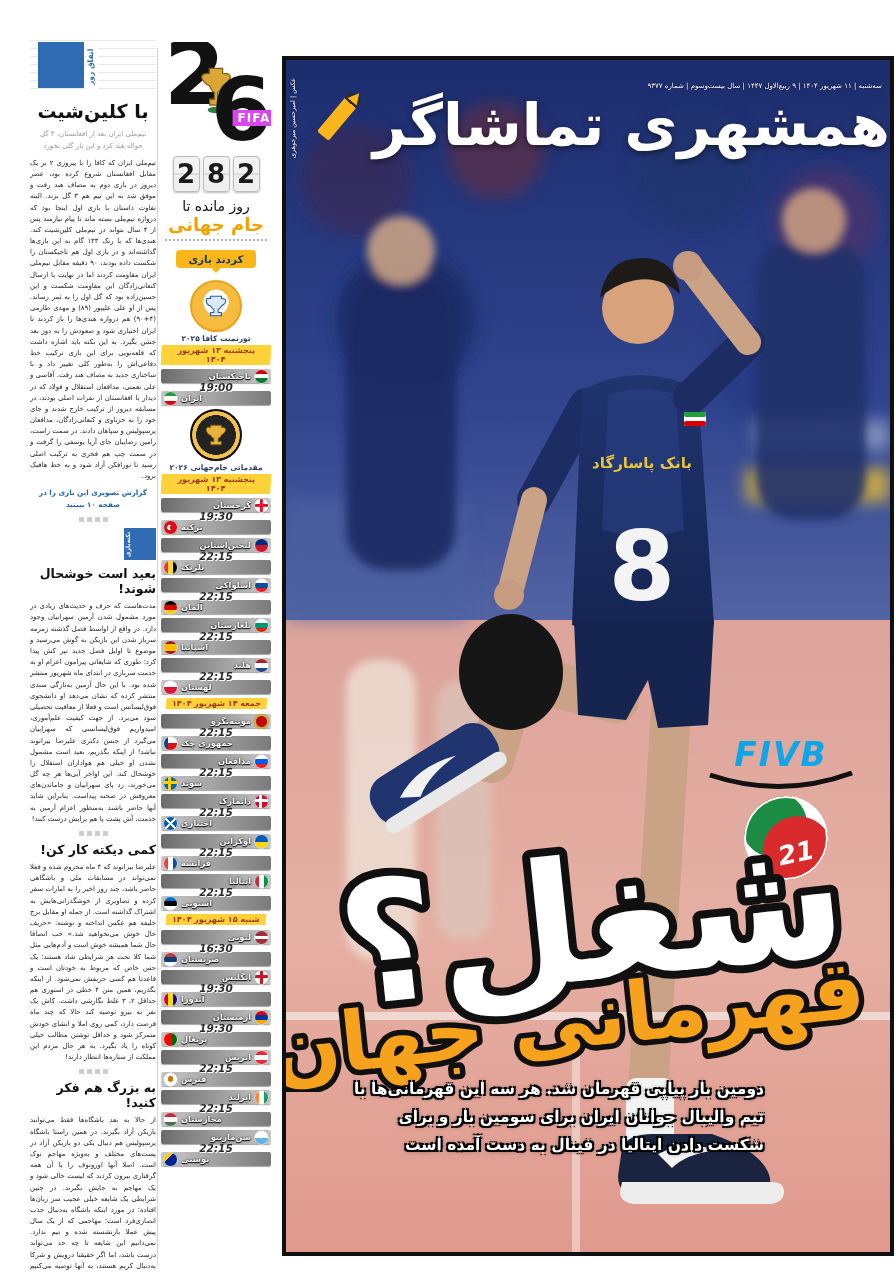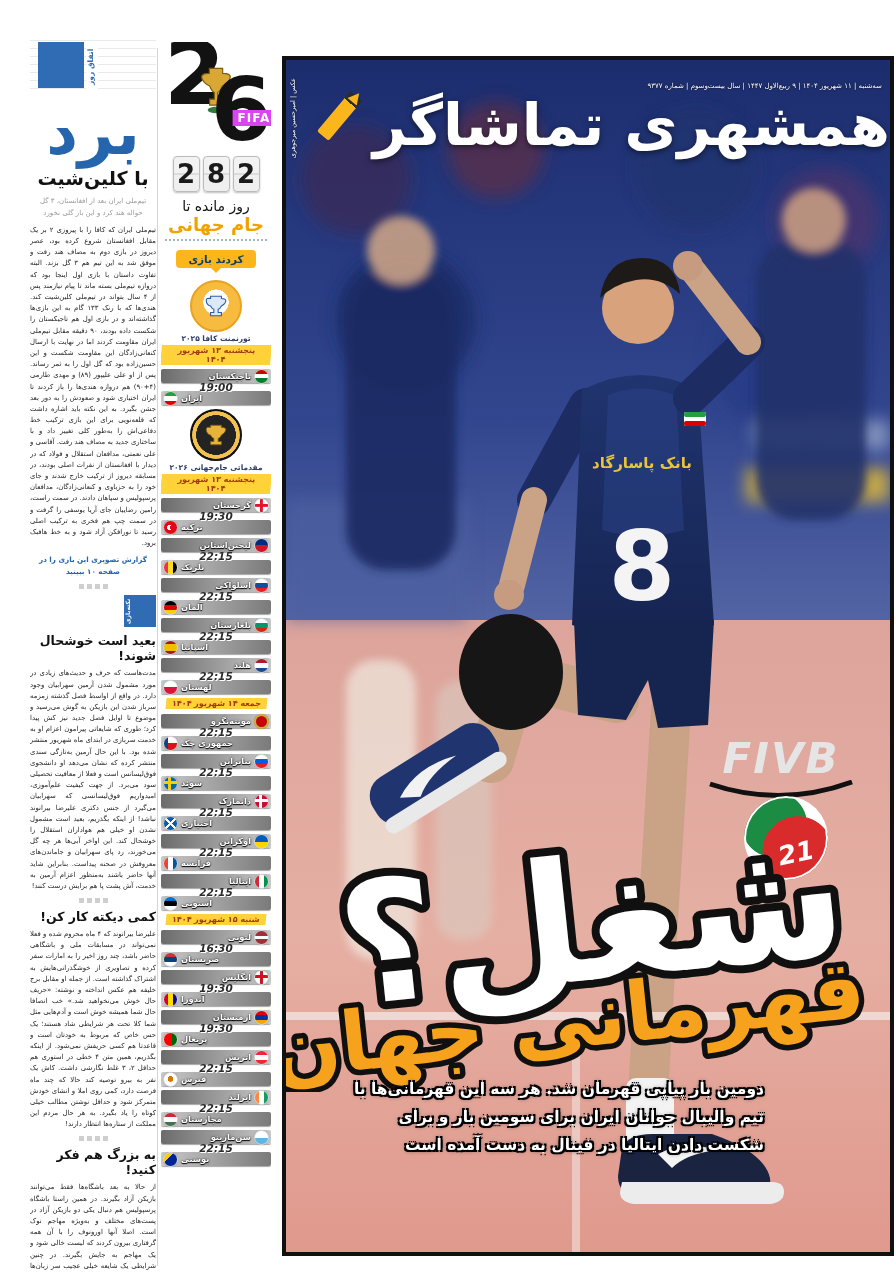--- a/index.html
+++ b/index.html
@@ -118,21 +118,21 @@
   .masthead { position:absolute; top:34px; left:0; right:0; text-align:right; color:#fff;
               font-size:58px; font-weight:900; direction:rtl; line-height:1.1;
               text-shadow:0 2px 6px rgba(0,0,0,.55); letter-spacing:-2px; }
   .pencil { position:absolute; left:46px; top:-4px; width:15px; height:52px; transform:rotate(40deg);
             background:linear-gradient(180deg,#2b2b2b 0 18%,#fbb61b 18%); border-radius:2px; }
   .pencil:after { content:""; position:absolute; left:2px; top:-10px; border:6px solid transparent;
                   border-bottom:11px solid #fbb61b; }
   .credit { position:absolute; left:3px; top:18px; color:#fff; font-size:6.5px; direction:rtl;
             writing-mode:vertical-rl; transform:rotate(180deg); text-shadow:0 0 2px #000; }
   .fivb { position:absolute; left:420px; top:678px; width:150px; text-align:center; }
-  .fivb-word { font-size:42px; font-weight:900; color:#e5e5e5; letter-spacing:2px;
+  .fivb-word { font-size:33px; font-weight:900; color:#0ea5e9; letter-spacing:2px;
                font-style:italic; line-height:1; }
   .logo21 { position:absolute; left:458px; top:736px; width:84px; height:84px; border-radius:50%;
             background:radial-gradient(circle at 64% 66%,#d92b2b 0 45%,transparent 46%),
                        radial-gradient(circle at 36% 34%,#1c8c45 0 42%,transparent 43%),#fff;
             box-shadow:0 0 0 2px #fff inset; }
   .logo21 span { position:absolute; right:14px; bottom:12px; color:#fff; font-size:26px;
                  font-weight:900; font-style:italic; transform:rotate(-12deg); }
   .hl1 { position:absolute; left:6px; top:736px; width:566px; height:250px; }
   .hl2 { position:absolute; left:0px; top:882px; width:580px; height:150px; }
   .caption { position:absolute; left:16px; top:1016px; width:462px; direction:rtl; text-align:right;
@@ -143,21 +143,20 @@
 <body>
 
 <div class="page">
   <div class="vrule"></div>
 
   <div class="left-col">
     <div class="ruled">
       <div class="kicker-box"></div>
       <div class="kicker-v">اتفاق روز</div>
     </div>
-    <div class="h-win">برد</div>
     <div class="h-clean">با کلین‌شیت</div>
     <div class="lede">تیم‌ملی ایران بعد از افغانستان، ۳ گل حواله هند کرد و این بار گلی نخورد</div>
     <div class="body-txt">تیم‌ملی ایران که کافا را با پیروزی ۲ بر یک مقابل افغانستان شروع کرده بود، عصر دیروز در بازی دوم به مصاف هند رفت و موفق شد به این تیم هم ۳ گل بزند. البته تفاوت داستان با بازی اول اینجا بود که دروازه تیم‌ملی بسته ماند تا پیام نیازمند پس از ۴ سال بتواند در تیم‌ملی کلین‌شیت کند. هندی‌ها که با رنک ۱۳۳ گام به این بازی‌ها گذاشته‌اند و در بازی اول هم تاجیکستان را شکست داده بودند، ۹۰ دقیقه مقابل تیم‌ملی ایران مقاومت کردند اما در نهایت با ارسال کنعانی‌زادگان این مقاومت شکست و این حسین‌زاده بود که گل اول را به ثمر رساند. پس از او علی علیپور (۸۹) و مهدی طارمی (۴+۹۰) هم دروازه هندی‌ها را باز کردند تا ایران اختیاری شود و صعودش را به دور بعد جشن بگیرد. به این نکته باید اشاره داشت که قلعه‌نویی برای این بازی ترکیب خط دفاعی‌اش را به‌طور کلی تغییر داد و با ساختاری جدید به مصاف هند رفت. آقاسی و علی نعمتی، مدافعان استقلال و فولاد که در دیدار با افغانستان از نفرات اصلی بودند، در مسابقه دیروز از ترکیب خارج شدند و جای خود را به حزباوی و کنعانی‌زادگان، مدافعان پرسپولیس و سپاهان دادند. در سمت راست، رامین رضاییان جای آریا یوسفی را گرفت و در سمت چپ هم فخری به ترکیب اصلی رسید تا نورافکن آزاد شود و به خط هافبک برود.</div>
     <div class="page-link">گزارش تصویری این بازی را در صفحه ۱۰ ببینید</div>
     <div class="sep">
         <i></i>
         <i></i>
         <i></i>
         <i></i>
       </div>
@@ -300,21 +299,21 @@
           </div>
           <div class="mtime">22:15</div>
           <div class="bar away">
             <span class="flag f-cz"></span>
             <span class="tm">جمهوری چک</span>
           </div>
         </div>
         <div class="match">
           <div class="bar home">
             <span class="flag f-si"></span>
-            <span class="tm">بنابراین</span>
+            <span class="tm">مدافعان</span>
           </div>
           <div class="mtime">22:15</div>
           <div class="bar away">
             <span class="flag f-se"></span>
             <span class="tm">سوئد</span>
           </div>
         </div>
         <div class="match">
           <div class="bar home">
             <span class="flag f-dk"></span>

